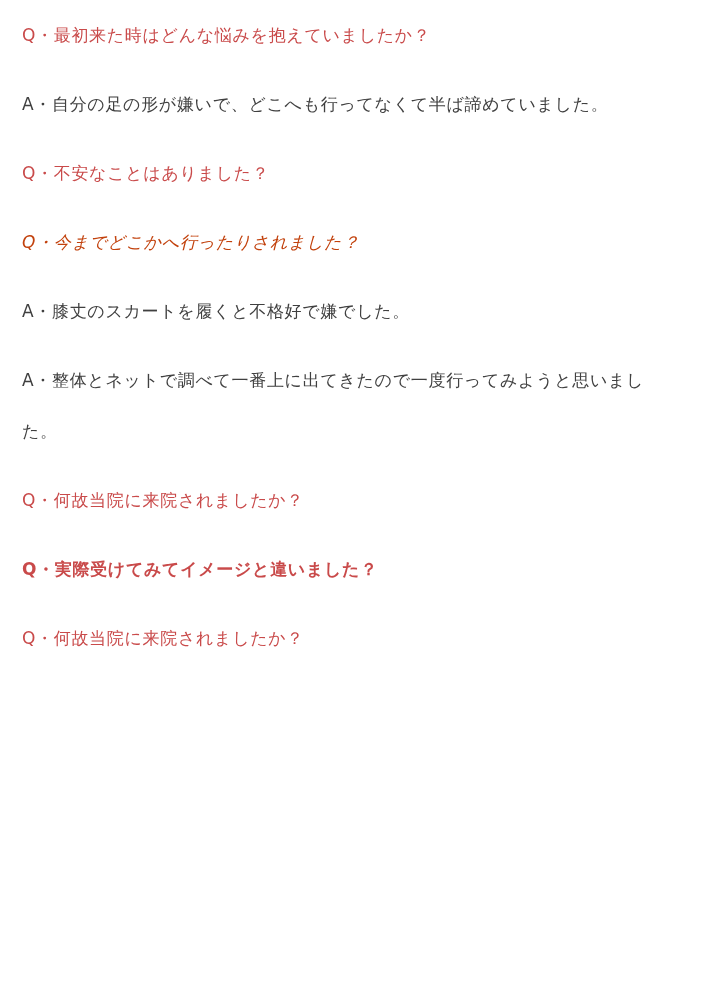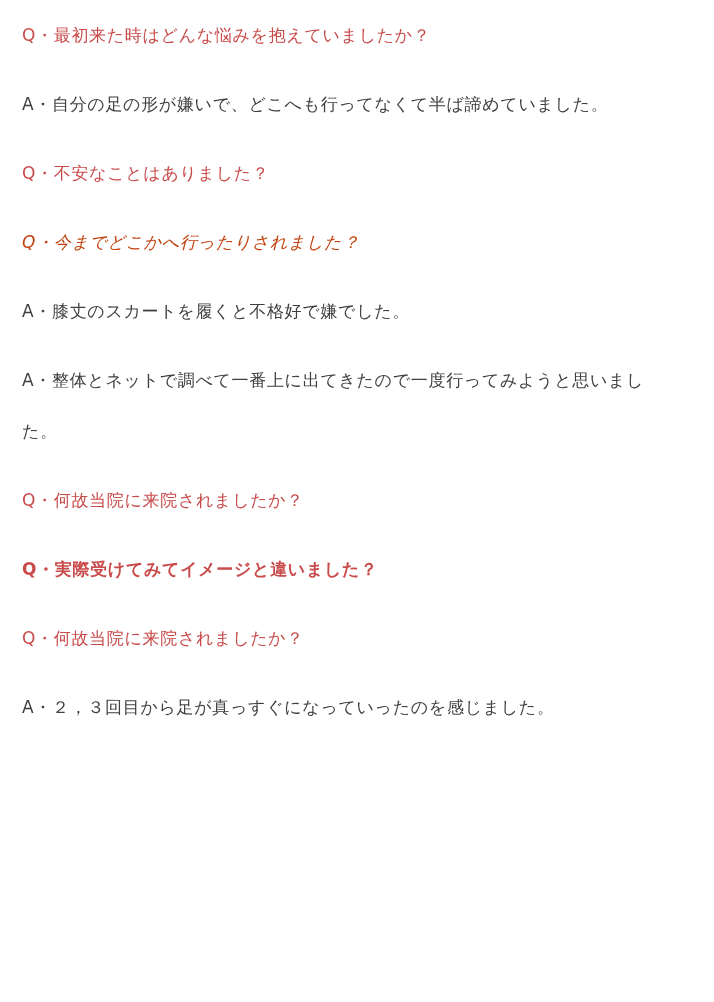--- a/index.html
+++ b/index.html
@@ -64,18 +64,15 @@
 
   <p class="line" style="color: rgb(201, 74, 74); font-weight: bold;">
       <span class="ln">Q・実際受けてみてイメージと違いました？</span>
     </p>
 
 
   <p class="line" style="color: rgb(201, 74, 74);">
       <span class="ln">Q・何故当院に来院されましたか？</span>
     </p>
 
-  <p class="line" style="color: rgb(64, 64, 64);">
-      <span class="ln">A・２，３回目から足が真っすぐになっていったのを感じました。</span>
-    </p>
 
 
 </div>
 
 </body></html>

